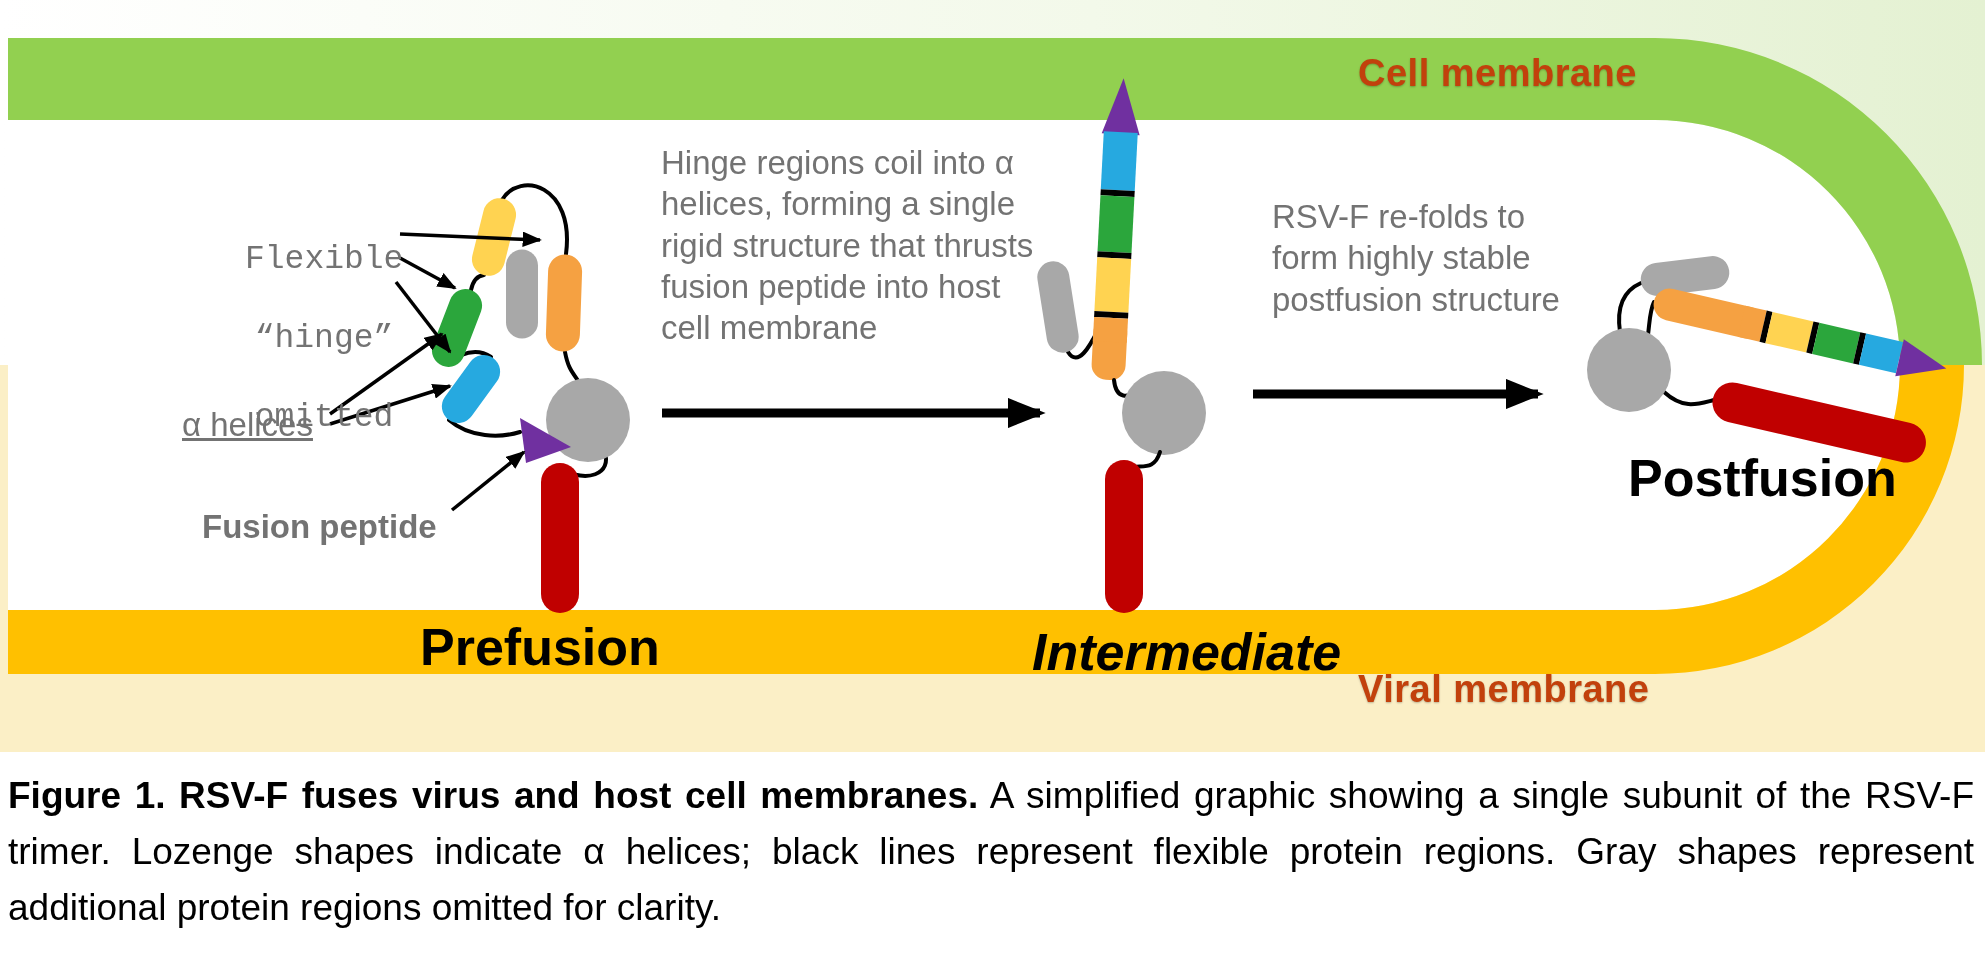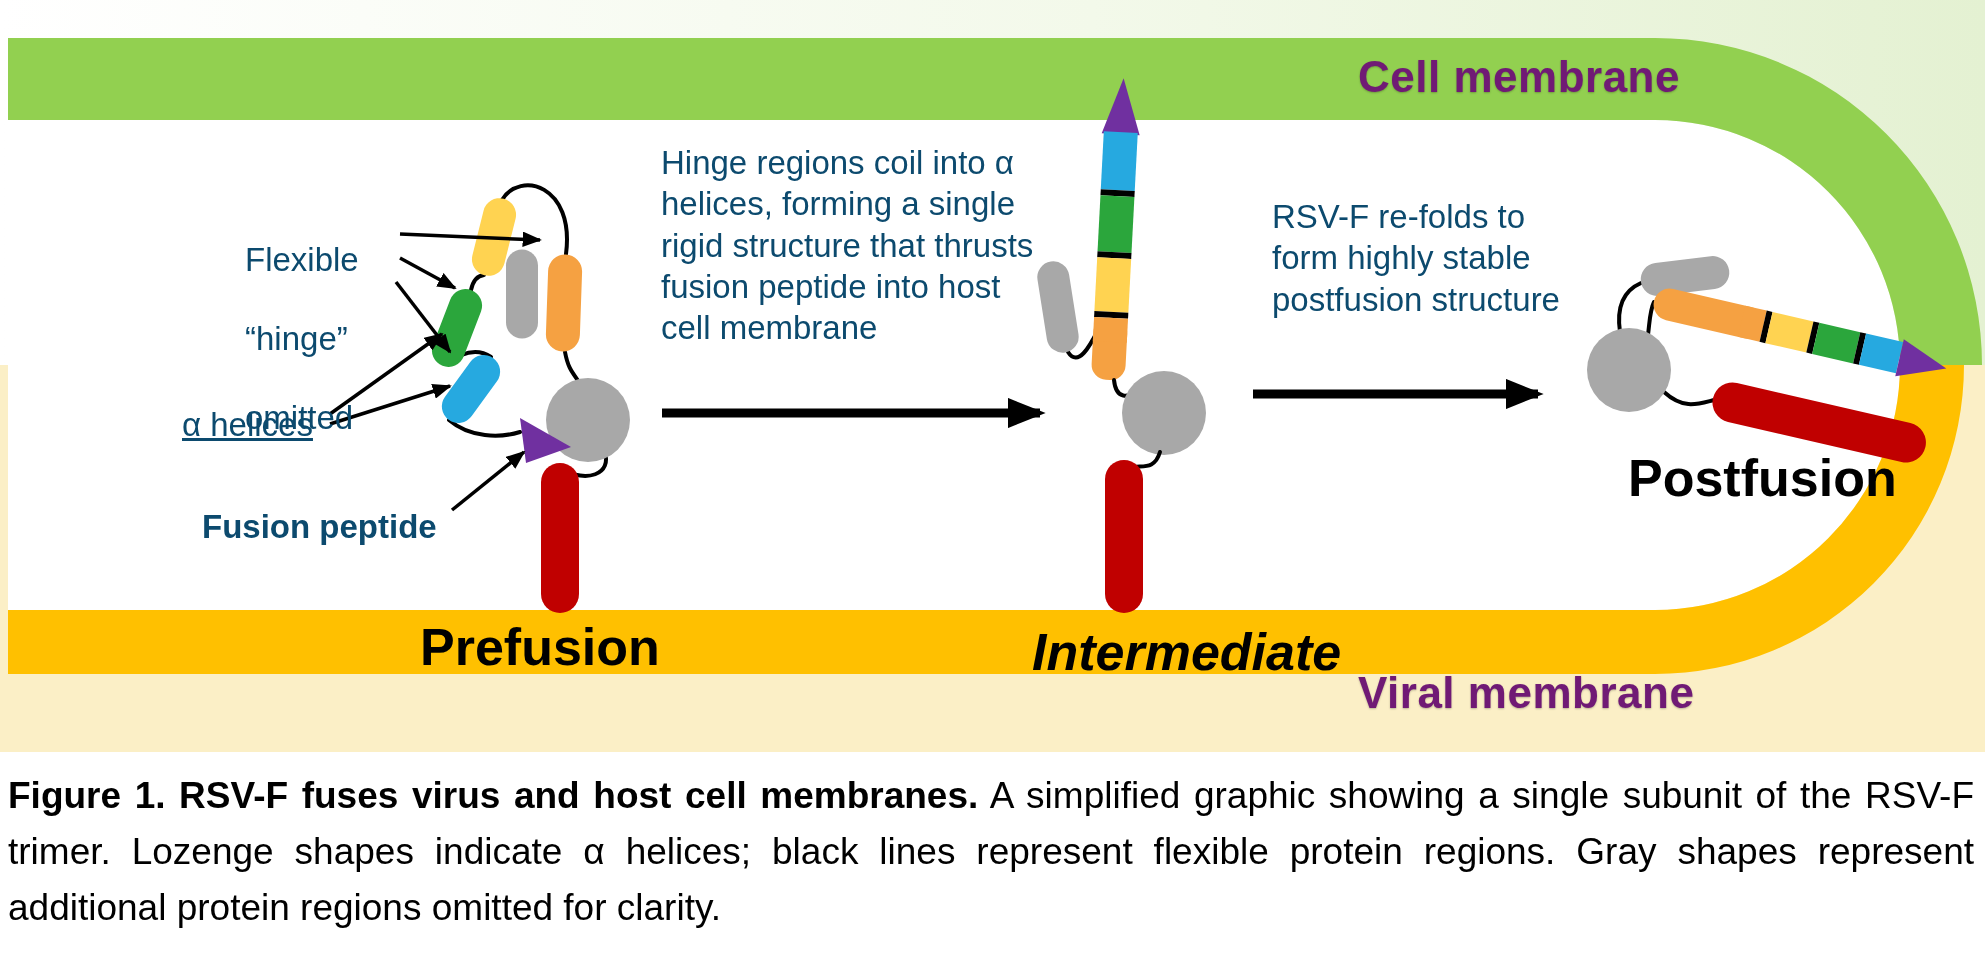--- a/index.html
+++ b/index.html
@@ -2,24 +2,24 @@
 <html><head>
 <meta charset="utf-8">
 <style>
   html,body{margin:0;padding:0;background:#ffffff;}
   .stage{
     position:relative; width:1985px; height:968px; overflow:hidden;
     background:#ffffff; font-family:"Liberation Sans", sans-serif; color:#000;
   }
   .diagram-svg{position:absolute; left:0; top:0;}
   .txt{position:absolute; white-space:pre-line;}
-  .ann{font-size:33px; line-height:1.25; color:#0c4a6e;}
-  .ann-center{line-height:1.2;}
+  .ann{font-size:33px; line-height:1.25; color:#737373;}
+  .ann-center{text-align:center; line-height:1.2;font-family:Liberation Mono, monospace;}
   .membrane-label{
-    font-size:44px; font-weight:bold; color:#701a75;
+    font-size:38px; font-weight:bold; color:#c2410c;
     text-shadow:0 1px 2px rgba(0,0,0,0.25); letter-spacing:0.5px;
   }
   .state-label{font-size:52px; font-weight:bold; color:#000; text-align:center;}
   .caption{
     position:absolute; left:8px; top:768px; width:1966px;
     font-size:37px; line-height:1.52; text-align:justify; color:#000;
   }
   .caption .b{font-weight:bold;}
   
   .link{fill:none; stroke:#000; stroke-width:4; stroke-linecap:round;}

